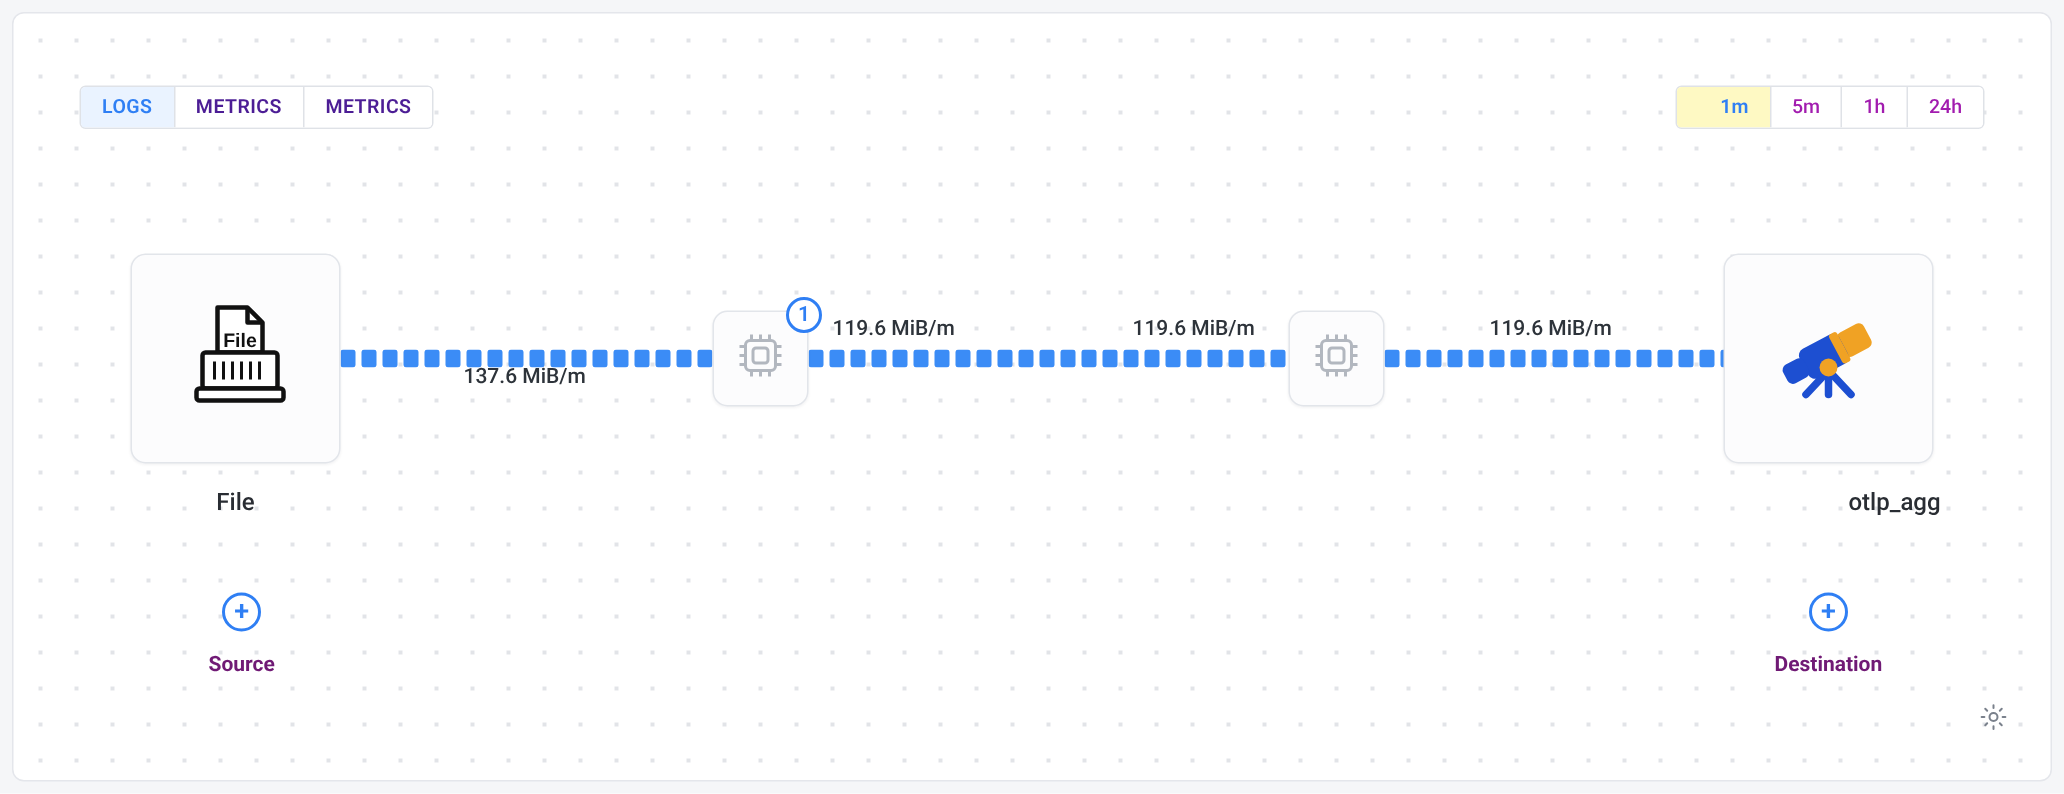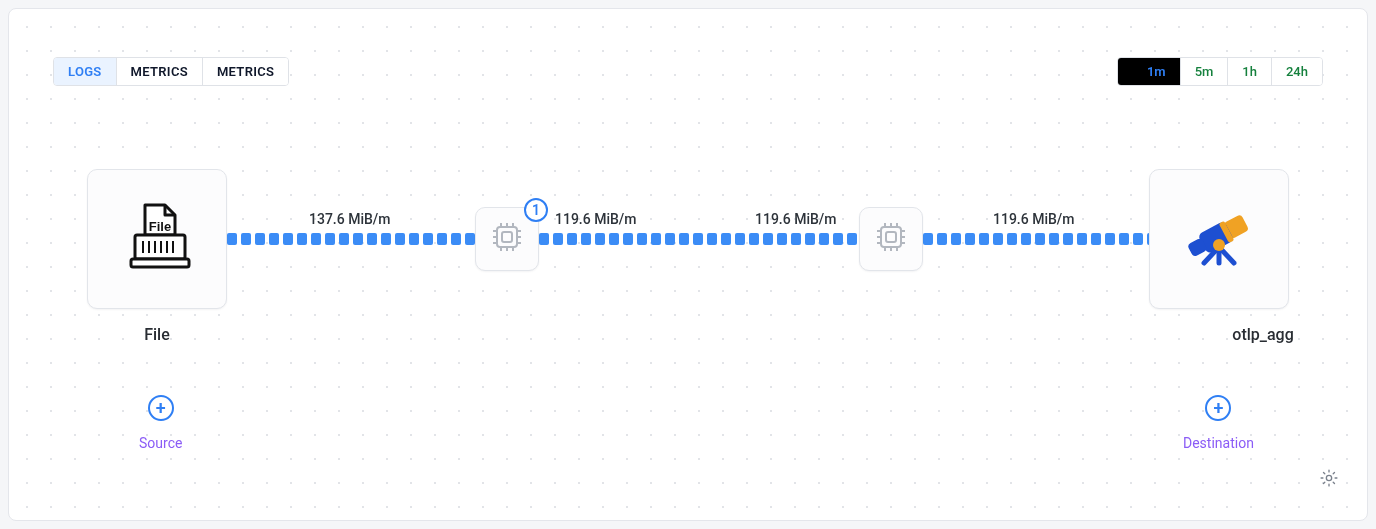--- a/index.html
+++ b/index.html
@@ -36,21 +36,21 @@
     border-radius: 4px;
     overflow: hidden;
     background: #ffffff;
     justify-content: space-between;
   }
   .type-tab {
     padding: 6px 14px;
     font-size: 13px;
     font-weight: 600;
     letter-spacing: 0.3px;
-    color: #0f172a;
+    color: #4c1d95;
     cursor: pointer;
     background: #ffffff;
   }
   .type-tab.active {
     background: #eaf3ff;
     color: #2f7ff4;
   }
   .type-tab + .type-tab { border-left: 1px solid #dfe2e7; }
 
   
@@ -61,26 +61,26 @@
     display: flex;
     border: 1px solid #dfe2e7;
     border-radius: 4px;
     overflow: hidden;
     background: #ffffff;
   }
   .time-tab {
     padding: 6px 14px;
     font-size: 13px;
     font-weight: 500;
-    color: #15803d;
+    color: #a21caf;
     cursor: pointer;
     background: #ffffff;
   }
   .time-tab.active {
-    background: #000000;
+    background: #fef9c3;
     color: #2f7ff4;
     font-weight: 600;
     padding-left: 29px;
   }
   .time-tab + .time-tab { border-left: 1px solid #dfe2e7; }
 
   
   .pipeline {
     position: absolute;
     top: 0;
@@ -175,22 +175,22 @@
     font-size: 18px;
     line-height: 1;
     display: flex;
     align-items: center;
     justify-content: center;
     font-weight: 600;
     background: #ffffff;
   }
   .add-btn .lbl {
     font-size: 14px;
-    font-weight: 400;
-    color: #8b5cf6;
+    font-weight: 700;
+    color: #701a75;
   }
 
   
   .gear-btn {
     position: absolute;
     right: 28px;
     bottom: 28px;
     cursor: pointer;
     color: #7a818c;
   }
@@ -229,21 +229,21 @@
         <span class="dash"></span>
         <span class="dash"></span>
         <span class="dash"></span>
         <span class="dash"></span>
         <span class="dash"></span>
         <span class="dash"></span>
         <span class="dash"></span>
         <span class="dash"></span>
         <span class="dash"></span>
     </div>
-    <div class="flow-label" style="left:300px;">137.6 MiB/m</div>
+    <div class="flow-label" style="left:300px;margin-top:32px;">137.6 MiB/m</div>
 
     <div class="flow" style="left:530px; width:320px;">
       <span class="dash"></span>
         <span class="dash"></span>
         <span class="dash"></span>
         <span class="dash"></span>
         <span class="dash"></span>
         <span class="dash"></span>
         <span class="dash"></span>
         <span class="dash"></span>

